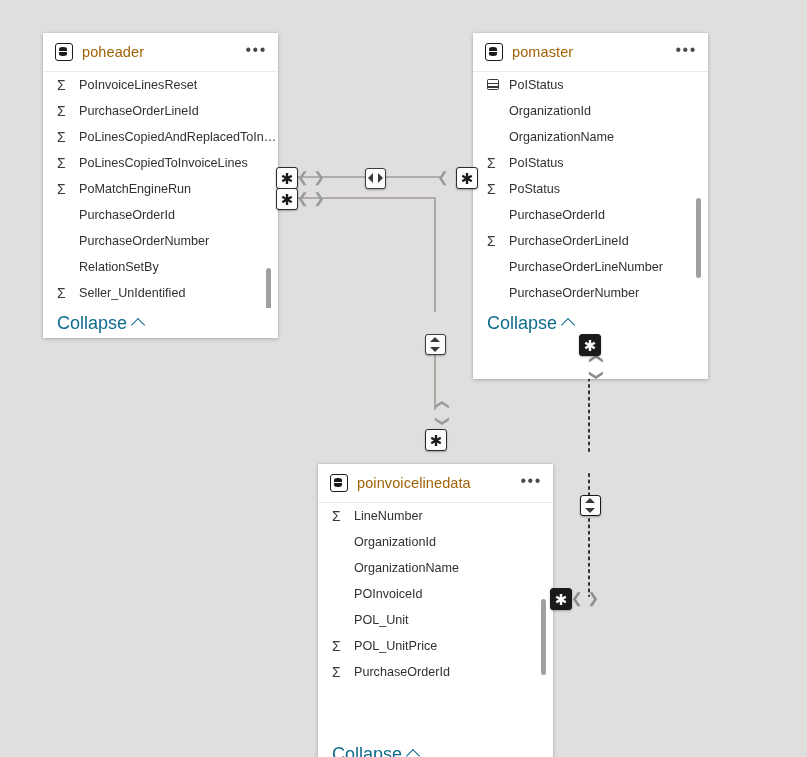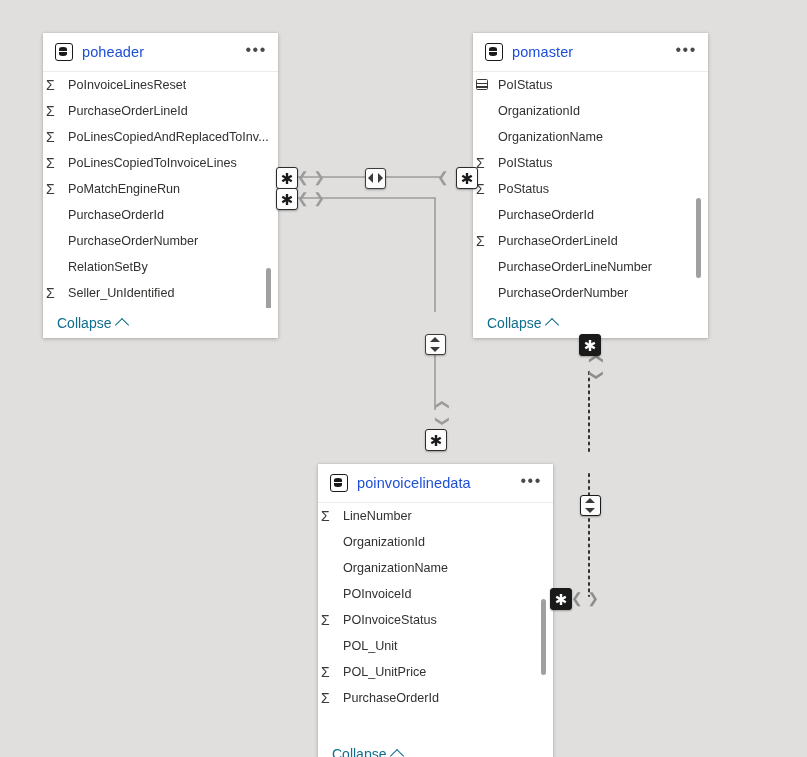--- a/index.html
+++ b/index.html
@@ -62,21 +62,21 @@
     content: "";
     position: absolute;
     left: 3.4px;
     top: 6.6px;
     width: 7.6px;
     height: 1.5px;
     background: #ffffff;
   }
   .card-title {
     font-size: 14.5px;
-    color: #1d4ed8;
+    color: #a16207;
     font-weight: 400;
     letter-spacing: 0.1px;
     white-space: nowrap;
     overflow: hidden;
   }
   .ellipsis-btn {
     margin-left: auto;
     font-size: 16px;
     color: #4a4a4a;
     letter-spacing: 1.6px;
@@ -87,21 +87,21 @@
   }
 
   .field-list {
     position: relative;
     overflow: hidden;
   }
   .field-row {
     display: flex;
     align-items: center;
     height: 26px;
-    padding-left: 3px;
+    padding-left: 14px;
     font-size: 12.6px;
     color: #323130;
     white-space: nowrap;
   }
   .f-icon {
     width: 17px;
     flex: 0 0 17px;
     margin-right: 5px;
     display: flex;
     align-items: center;
@@ -138,21 +138,21 @@
     border-top: 1.1px solid #3b3a39;
     box-shadow: 0 3px 0 0 #3b3a39;
   }
   .f-label { overflow: hidden; text-overflow: ellipsis; }
 
   .collapse-row {
     height: 30px;
     display: flex;
     align-items: center;
     padding-left: 14px;
-    font-size: 14px;
+    font-size: 18px;
     color: #0f6c8c;
     cursor: pointer;
     background: #fff;
   }
   .collapse-chevron {
     display: inline-block;
     margin-left: 6px;
     width: 9px;
     height: 9px;
     border-top: 1.4px solid #0f6c8c;
@@ -356,21 +356,21 @@
             <span class="f-icon sigma"></span>
             <span class="f-label">Seller_UnIdentified</span>
           </div>
           <div class="vscroll" style="top: 196px; height: 62px;"></div>
         </div>
         <div class="collapse-row">
           <span>Collapse</span>
           <span class="collapse-chevron"></span>
         </div>
       </div>
-      <div class="table-card" style="left: 473px; top: 33px; width: 235px; height: 305px;">
+      <div class="table-card" style="left: 473px; top: 33px; width: 235px; height: 346px;">
         <div class="card-header">
           <span class="tbl-icon"></span>
           <span class="card-title">pomaster</span>
           <span class="ellipsis-btn">•••</span>
         </div>
         <div class="field-list" style="height: 236px;">
           <div class="field-row">
             <span class="f-icon calendar"></span>
             <span class="f-label">PoIStatus</span>
           </div>
@@ -430,24 +430,20 @@
           </div>
           <div class="field-row">
             <span class="f-icon none"></span>
             <span class="f-label">OrganizationName</span>
           </div>
           <div class="field-row">
             <span class="f-icon none"></span>
             <span class="f-label">POInvoiceId</span>
           </div>
           <div class="field-row">
-            <span class="f-icon sigma"></span>
-            <span class="f-label">POInvoiceStatus</span>
-          </div>
-          <div class="field-row">
             <span class="f-icon none"></span>
             <span class="f-label">POL_Unit</span>
           </div>
           <div class="field-row">
             <span class="f-icon sigma"></span>
             <span class="f-label">POL_UnitPrice</span>
           </div>
           <div class="field-row">
             <span class="f-icon sigma"></span>
             <span class="f-label">PurchaseOrderId</span>

